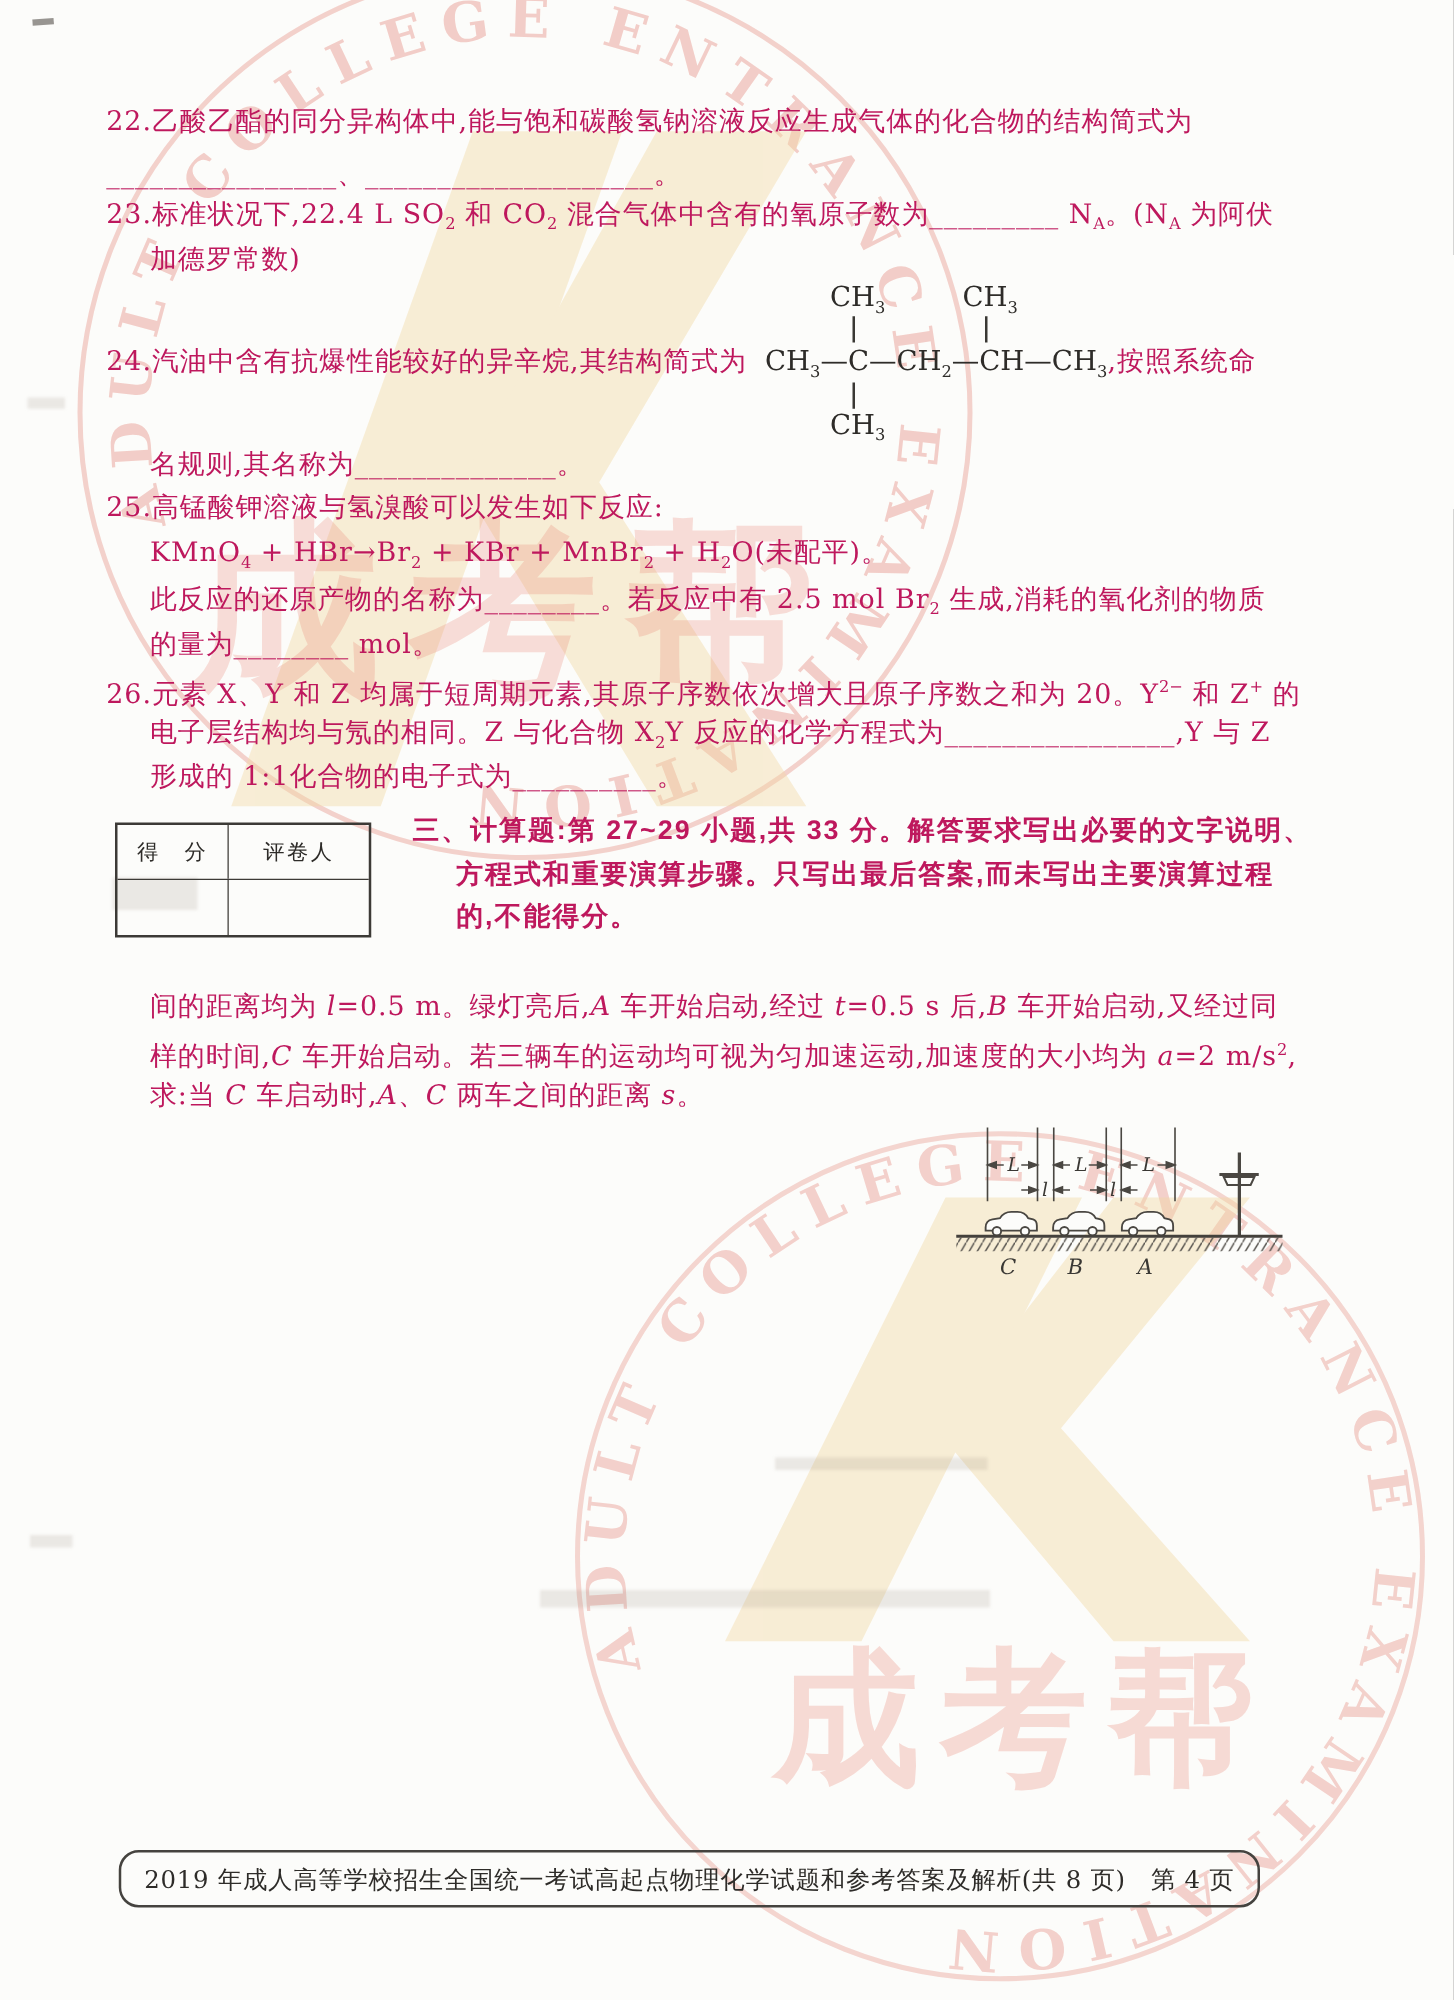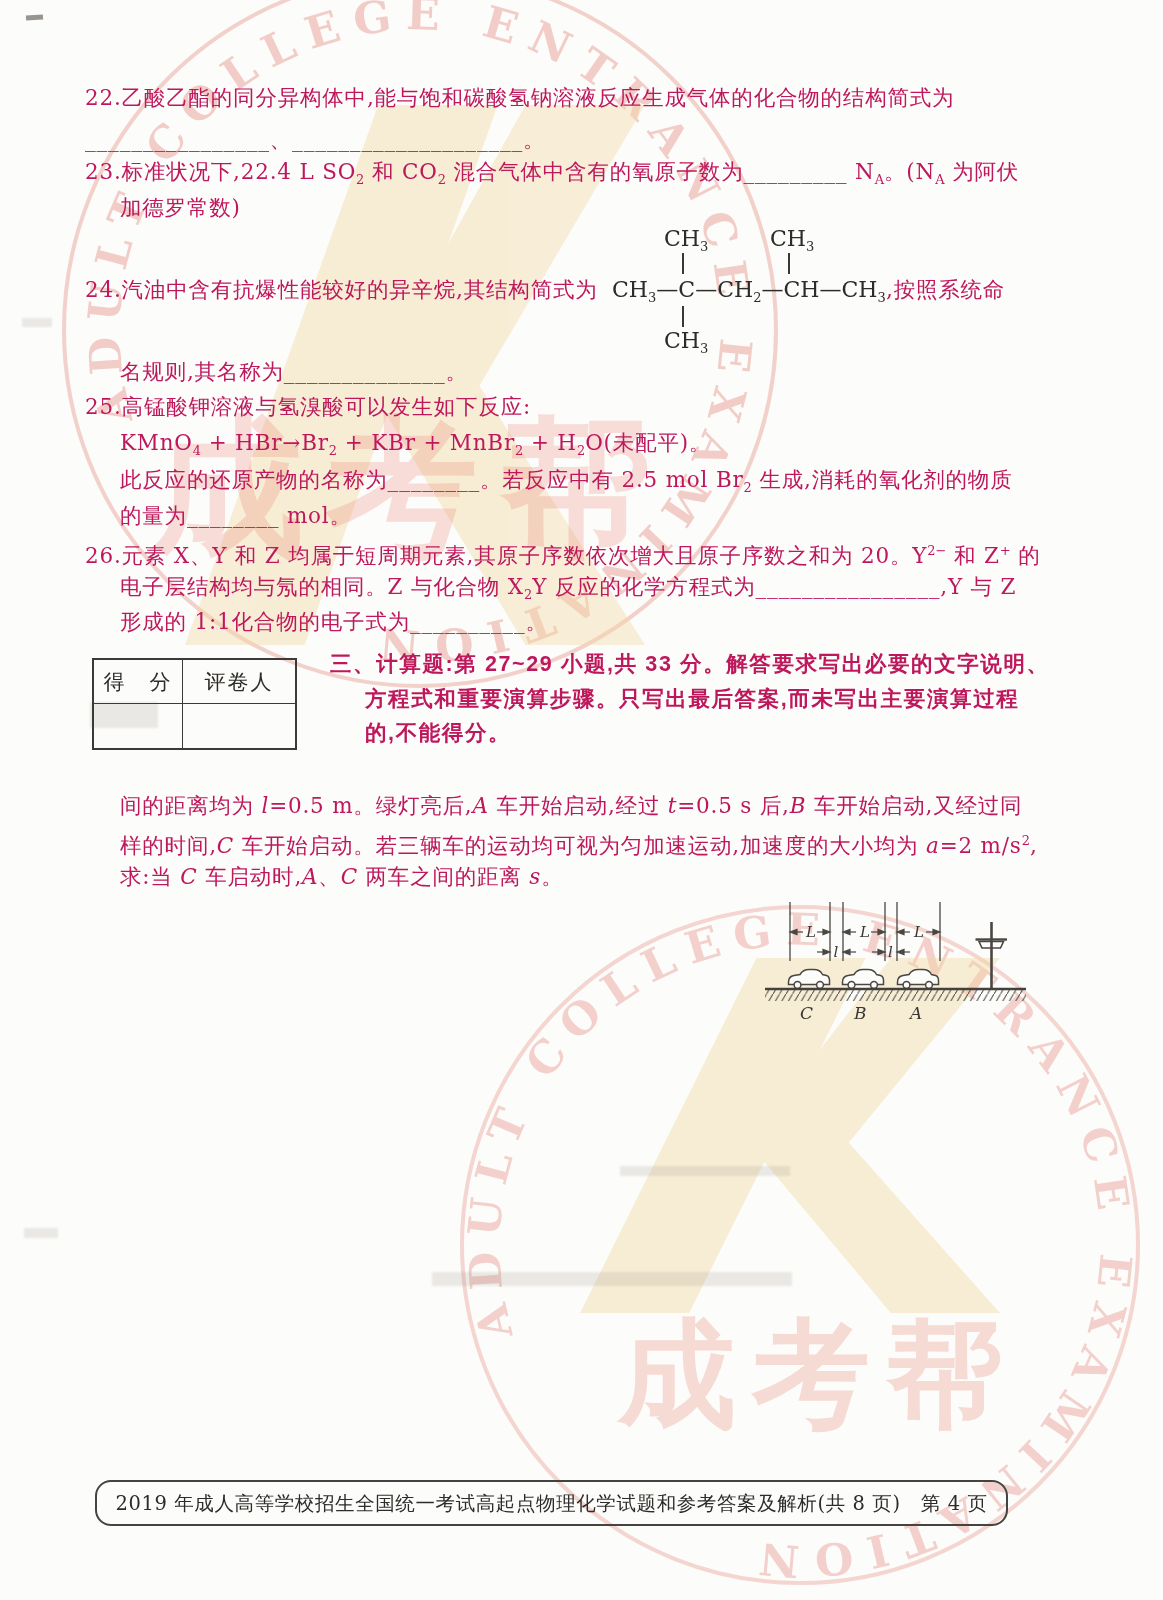--- a/index.html
+++ b/index.html
@@ -44,21 +44,21 @@
   .score-table{
     position:absolute;left:92px;top:658px;
     width:205px;height:92px;
     border:2px solid #3c3a36;
     box-sizing:border-box;
   }
   .score-table .row-top{display:flex;height:44px;border-bottom:1.8px solid #3c3a36;box-sizing:border-box;}
   .score-table .row-bottom{display:flex;height:44px;box-sizing:border-box;}
   .score-table .c1{width:89px;border-right:1.8px solid #3c3a36;box-sizing:border-box;display:flex;align-items:center;justify-content:center;}
   .score-table .c2{flex:1;display:flex;align-items:center;justify-content:center;}
-  .score-table .cell-txt{font-size:21px;letter-spacing:2px;}
+  .score-table .cell-txt{font-size:17px;letter-spacing:2px;}
   
   .footer-box{
     position:absolute;left:95px;top:1480px;
     width:913px;height:46px;
     border:2px solid #45433f;
     border-radius:16px;
     box-sizing:border-box;
     display:flex;align-items:center;justify-content:center;
   }
   .footer-box .footer-text{font-size:19.5px;letter-spacing:0.6px;white-space:nowrap;}

